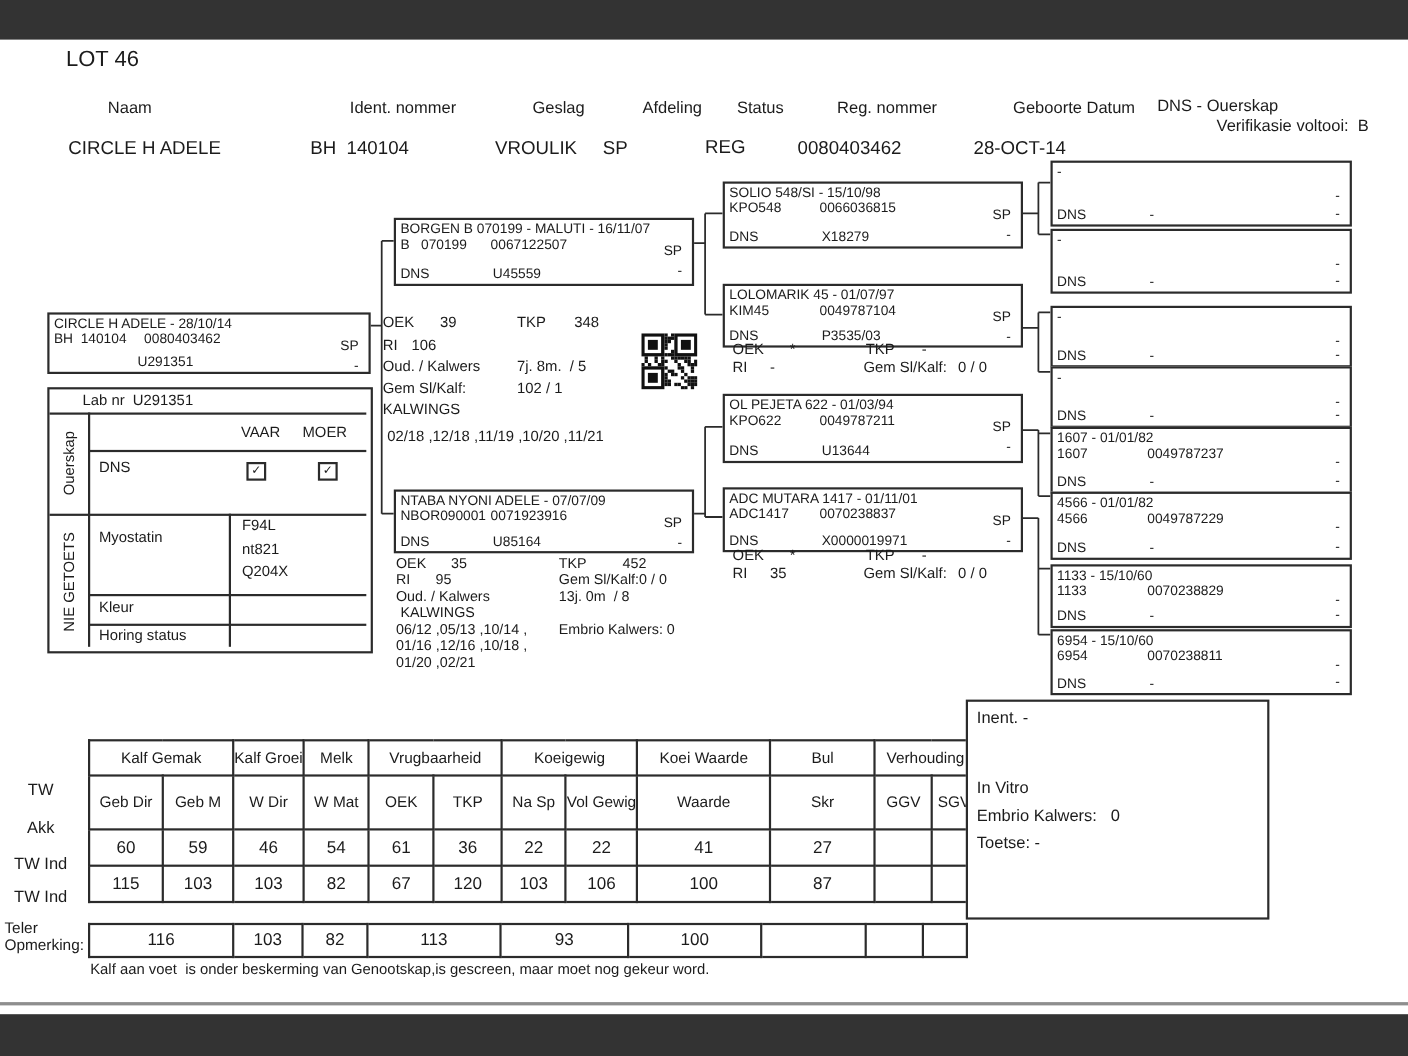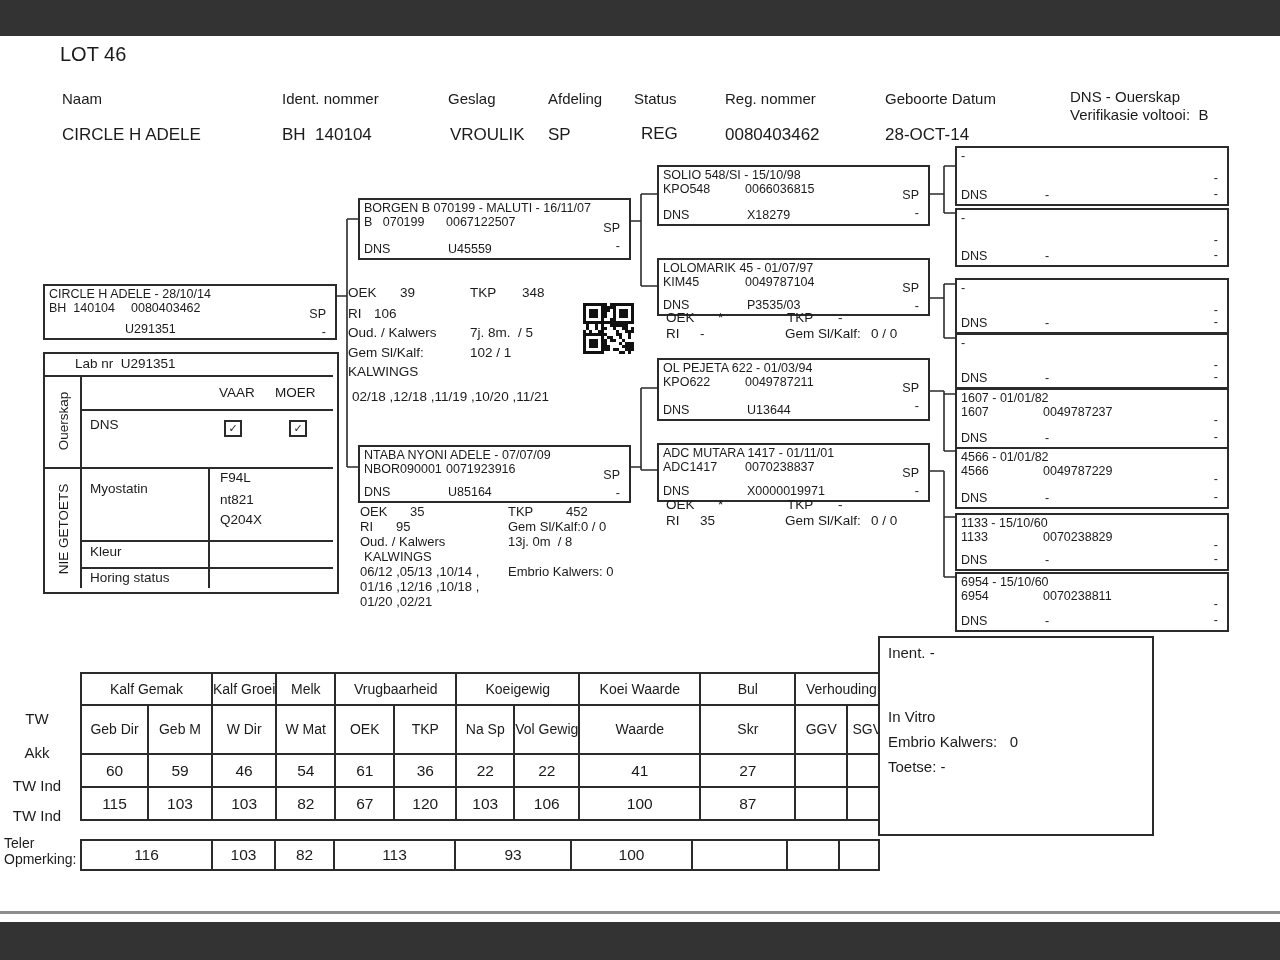--- a/index.html
+++ b/index.html
@@ -26,40 +26,40 @@
   .srow{display:flex;}
   .srow span{white-space:pre;flex:0 0 auto;}
   
   .rot{position:absolute;transform:translate(-50%,-50%) rotate(-90deg);white-space:nowrap;font-size:13.5px;}
   .chk{position:absolute;width:14px;height:13px;border:2px solid #2b2b2b;font-size:11px;line-height:12px;text-align:center;}
   
   table{border-collapse:collapse;table-layout:fixed;}
   th,td{border:2px solid #2b2b2b;text-align:center;font-weight:normal;padding:0;overflow:hidden;}
   th{font-size:14px;line-height:15px;}
   td{font-size:15.5px;white-space:nowrap;}
-  .hlabel{font-size:15px;}
+  .hlabel{font-size:15px;margin-left:36px;}
   .hvalue{font-size:17px;}
 </style>
 </head>
 <body>
 
 <div class="screen">
 
   <div class="bar" style="top:0;height:36px"></div>
 
   <div class="abs" style="left:60px;top:43px;font-size:20px">LOT 46</div>
 
   <div class="abs hlabel" style="left:62px;top:90px">Naam</div>
   <div class="abs hlabel" style="left:282px;top:90px">Ident. nommer</div>
   <div class="abs hlabel" style="left:448px;top:90px">Geslag</div>
   <div class="abs hlabel" style="left:548px;top:90px">Afdeling</div>
   <div class="abs hlabel" style="left:634px;top:90px">Status</div>
   <div class="abs hlabel" style="left:725px;top:90px">Reg. nommer</div>
   <div class="abs hlabel" style="left:885px;top:90px">Geboorte Datum</div>
-  <div class="abs hlabel" style="left:1070px;top:88px">DNS - Ouerskap</div>
+  <div class="abs hlabel" style="left:1016px;top:88px">DNS - Ouerskap</div>
   <div class="abs hlabel" style="left:1070px;top:106px">Verifikasie voltooi:  B</div>
 
   <div class="abs hvalue" style="left:62px;top:125px">CIRCLE H ADELE</div>
   <div class="abs hvalue" style="left:282px;top:125px">BH  140104</div>
   <div class="abs hvalue" style="left:450px;top:125px">VROULIK</div>
   <div class="abs hvalue" style="left:548px;top:125px">SP</div>
   <div class="abs hvalue" style="left:641px;top:124px">REG</div>
   <div class="abs hvalue" style="left:725px;top:125px">0080403462</div>
   <div class="abs hvalue" style="left:885px;top:125px">28-OCT-14</div>
 
@@ -471,17 +471,18 @@
 
   <div class="pbox" style="left:878px;top:636px;width:272px;height:196px;font-size:15px">
     <div class="abs" style="left:8px;top:8px">Inent. -</div>
     <div class="abs" style="left:8px;top:72px">In Vitro</div>
     <div class="abs" style="left:8px;top:97px">Embrio Kalwers:   0</div>
     <div class="abs" style="left:8px;top:122px">Toetse: -</div>
   </div>
 
   <div class="abs" style="left:4px;top:835px;font-size:14px;">Teler</div>
   <div class="abs" style="left:4px;top:851px;font-size:14px;">Opmerking:</div>
+  <div class="abs" style="left:82px;top:873px;font-size:13.5px">Kalf aan voet  is onder beskerming van Genootskap,is gescreen, maar moet nog gekeur word.</div>
 
   <div class="abs" style="left:0;top:911px;width:1280px;height:3px;background:#8e8e8e"></div>
   <div class="bar" style="top:922px;height:38px"></div>
 
 </div>
 
 </body></html>

